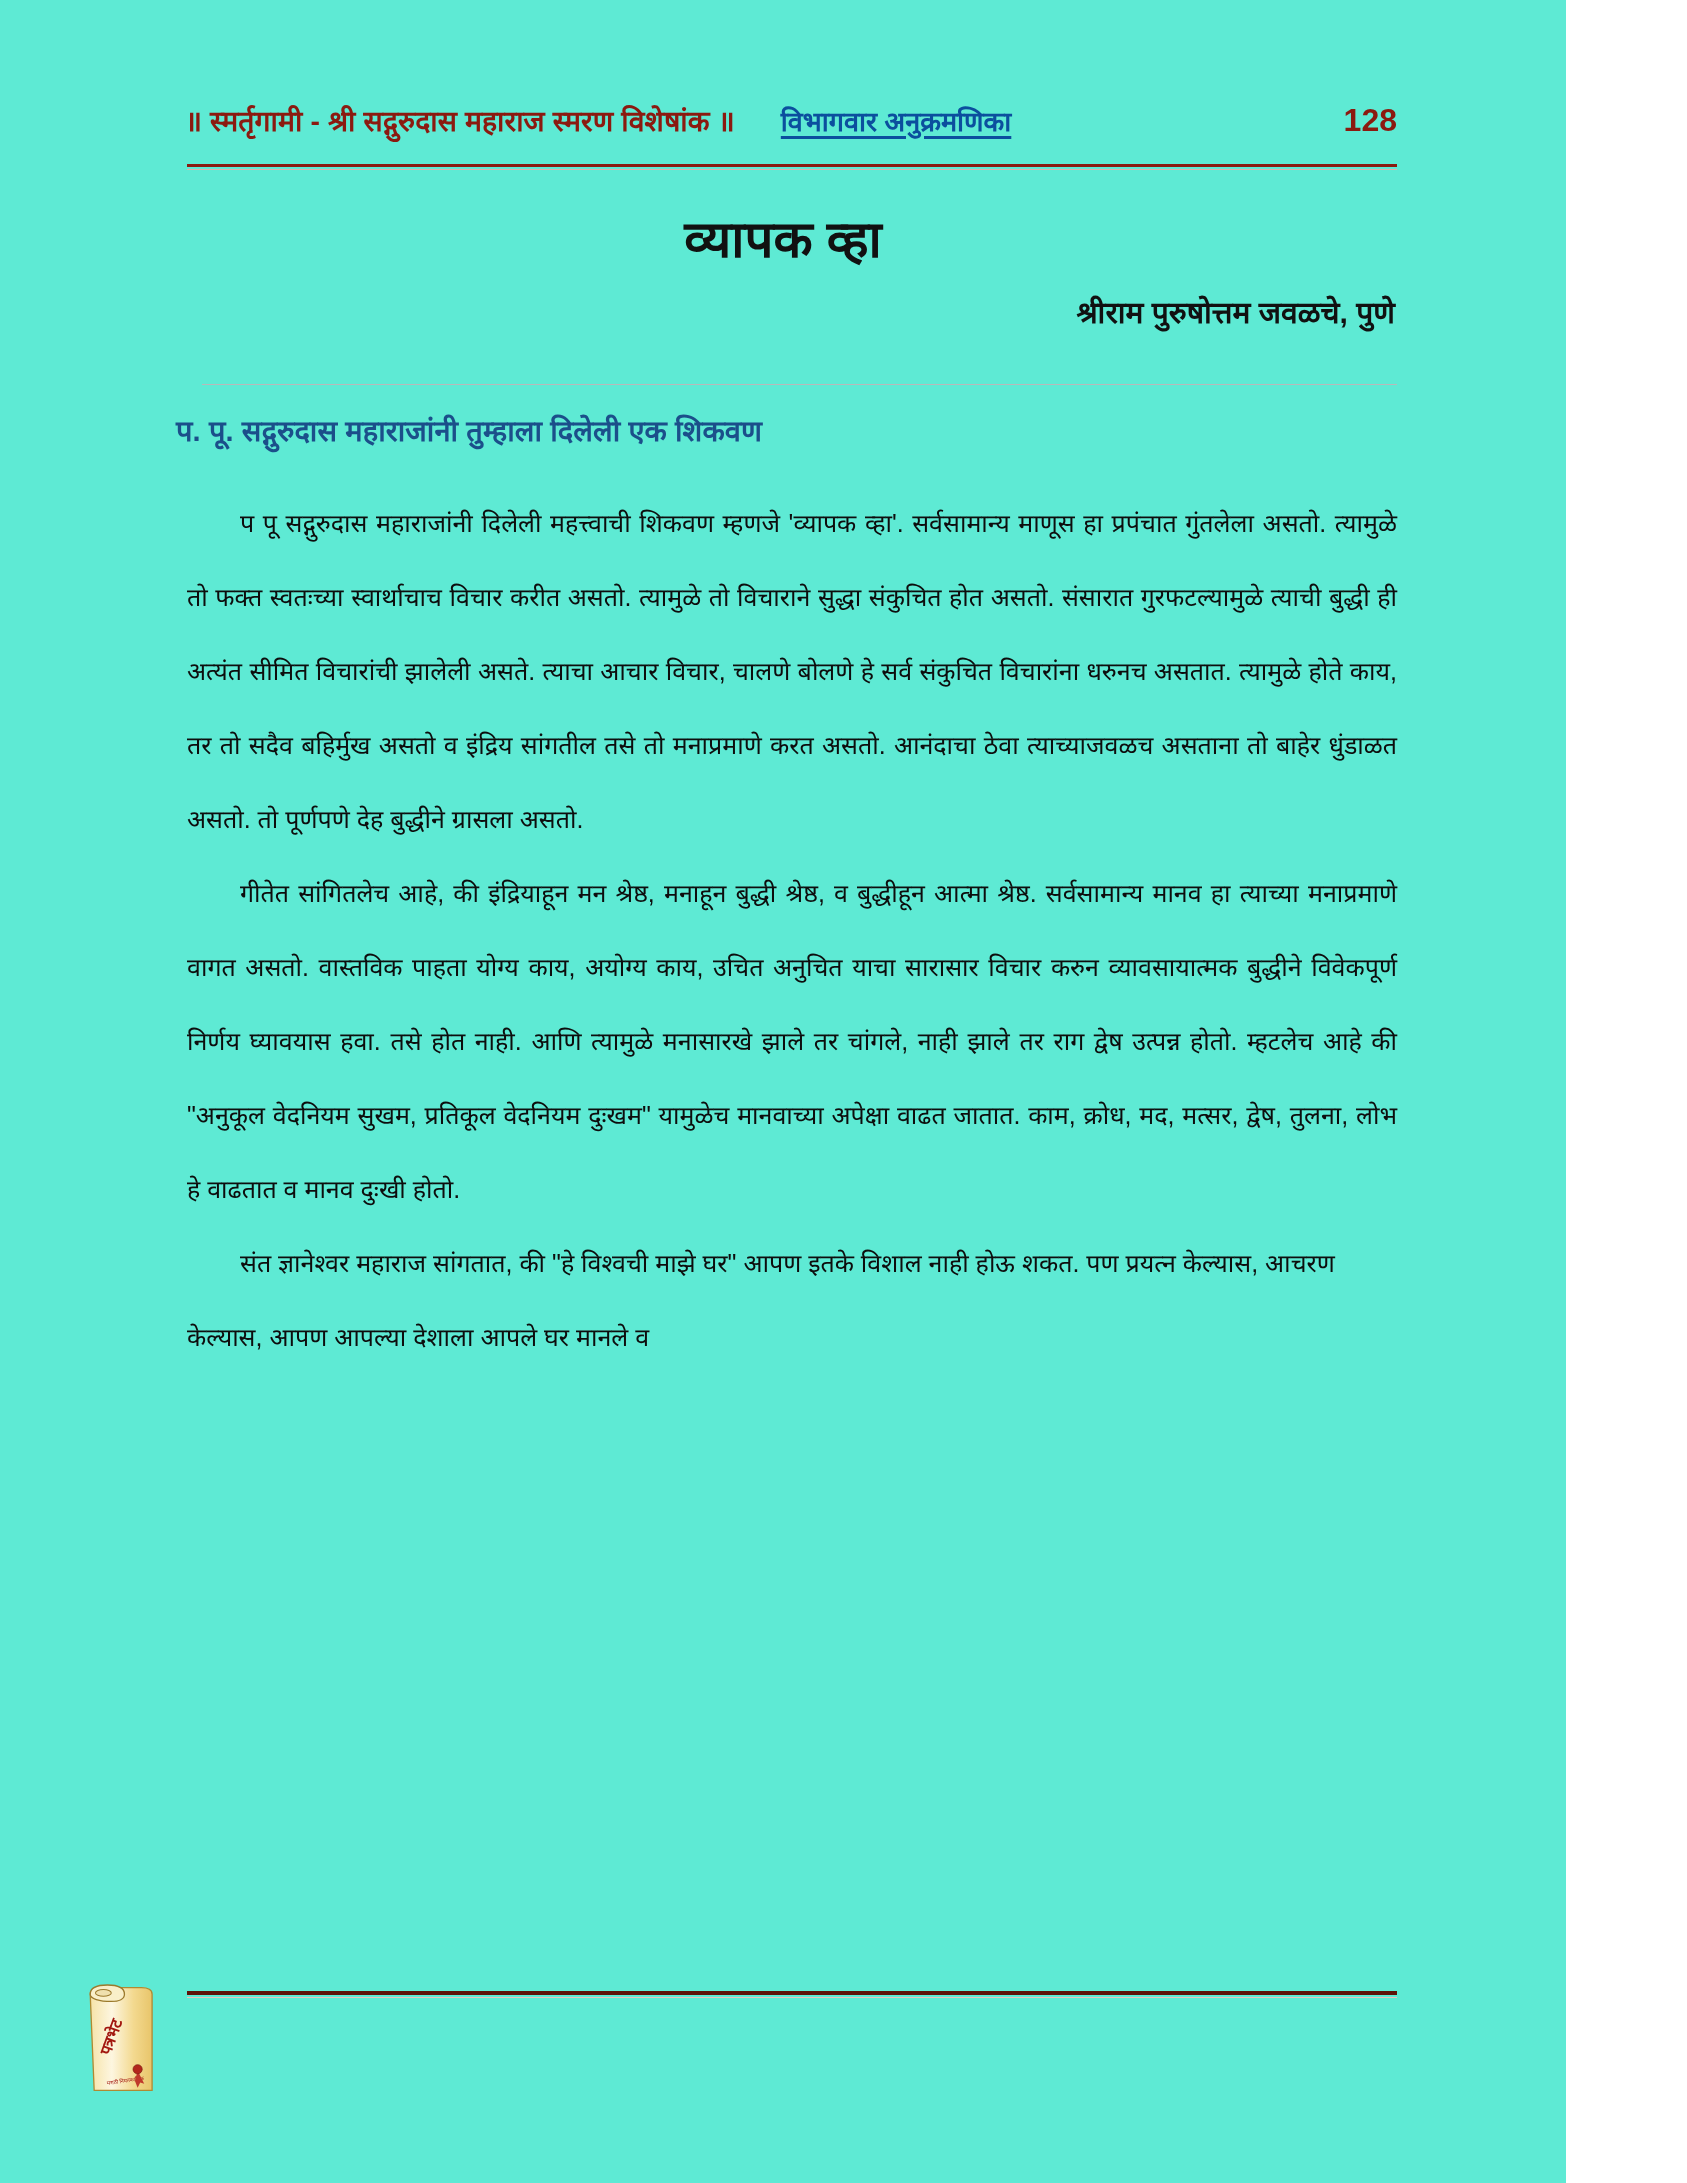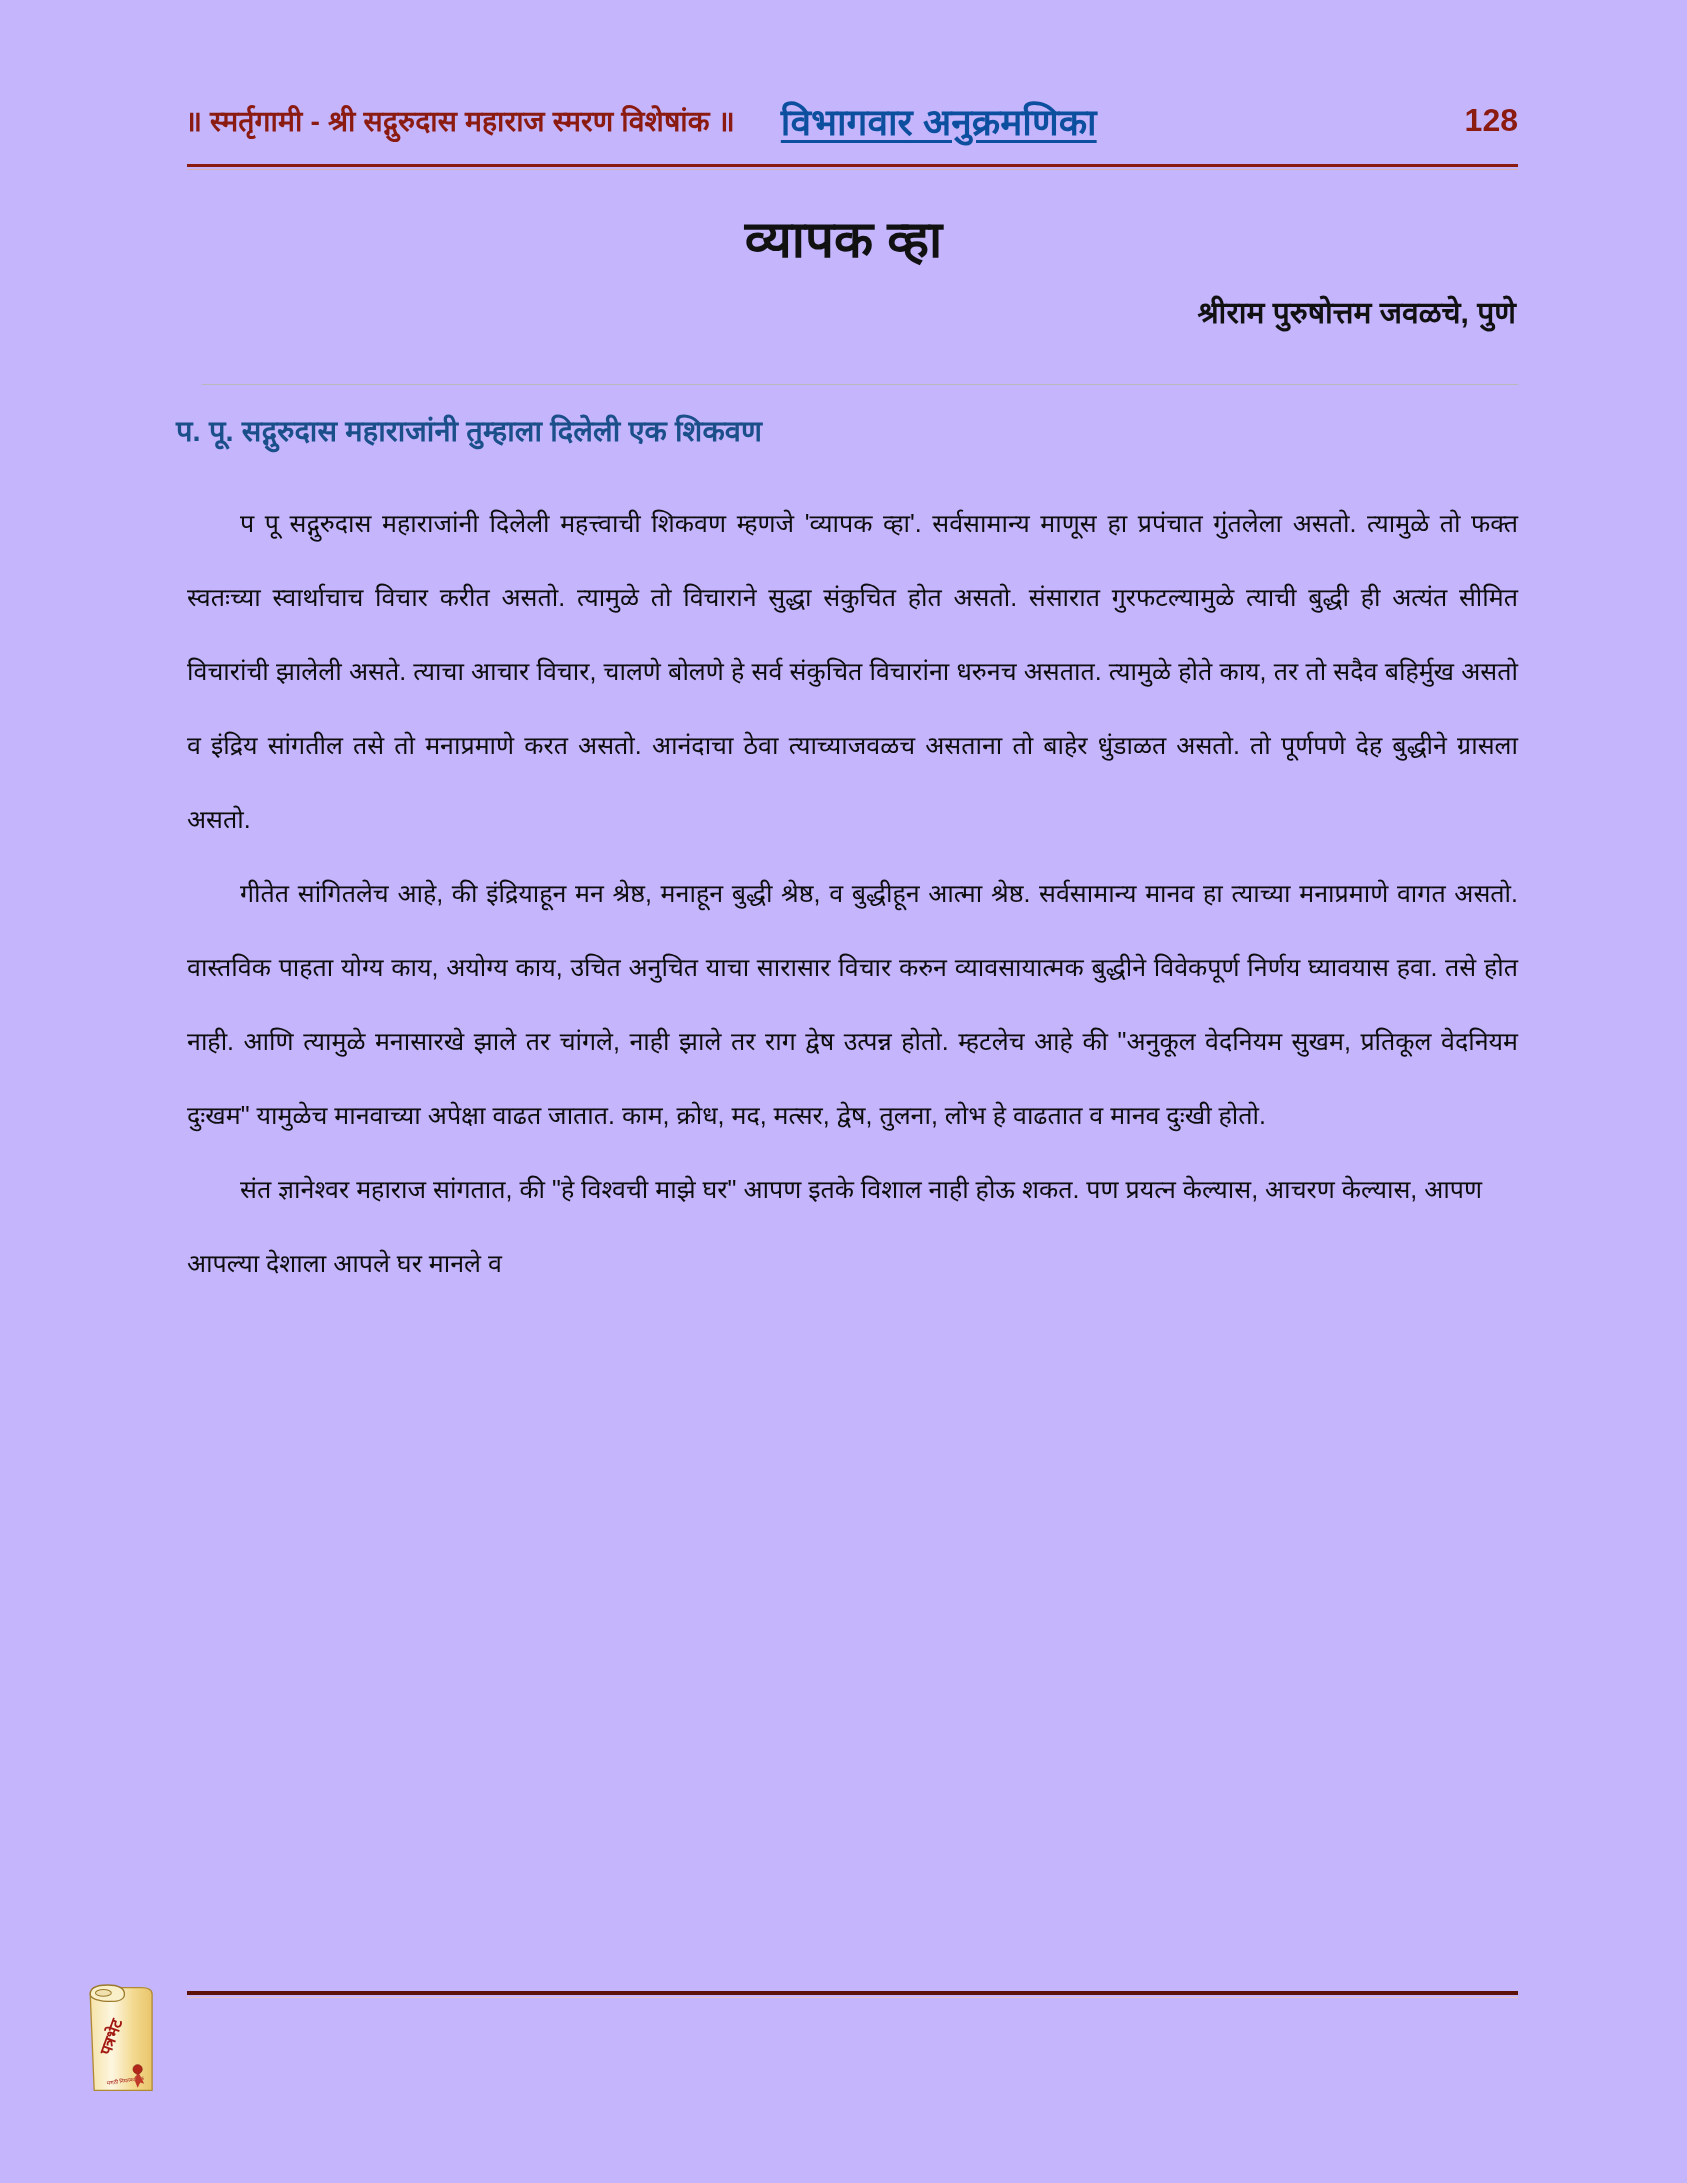--- a/index.html
+++ b/index.html
@@ -5,23 +5,23 @@
   html, body {
     margin: 0;
     padding: 0;
     background: #ffffff;
   }
   body {
     font-family: "Liberation Sans", "DejaVu Sans", sans-serif;
   }
   .page {
     position: relative;
-    width: 1687px;
+    width: 1566px;
     height: 2183px;
-    background: #c4b5fd;
+    background: #5eead4;
     box-sizing: border-box;
     overflow: hidden;
     text-decoration: underline;
   }
 
   
   .header-row {
     position: absolute;
     left: 185px;
     right: 169px;
@@ -33,21 +33,21 @@
   }
   .header-title {
     color: #8b1a10;
     font-size: 28.4px;
     font-weight: bold;
     letter-spacing: 0.1px;
     white-space: nowrap;
   }
   .header-toc {
     color: #0b4f9e;
-    font-size: 37px;
+    font-size: 27px;
     font-weight: bold;
     text-decoration: underline;
     text-underline-offset: 4.6px;
     text-decoration-thickness: 2.6px;
     margin-left: 46px;
     white-space: nowrap;
     cursor: pointer;
   }
   .header-page-number {
     position: absolute;

